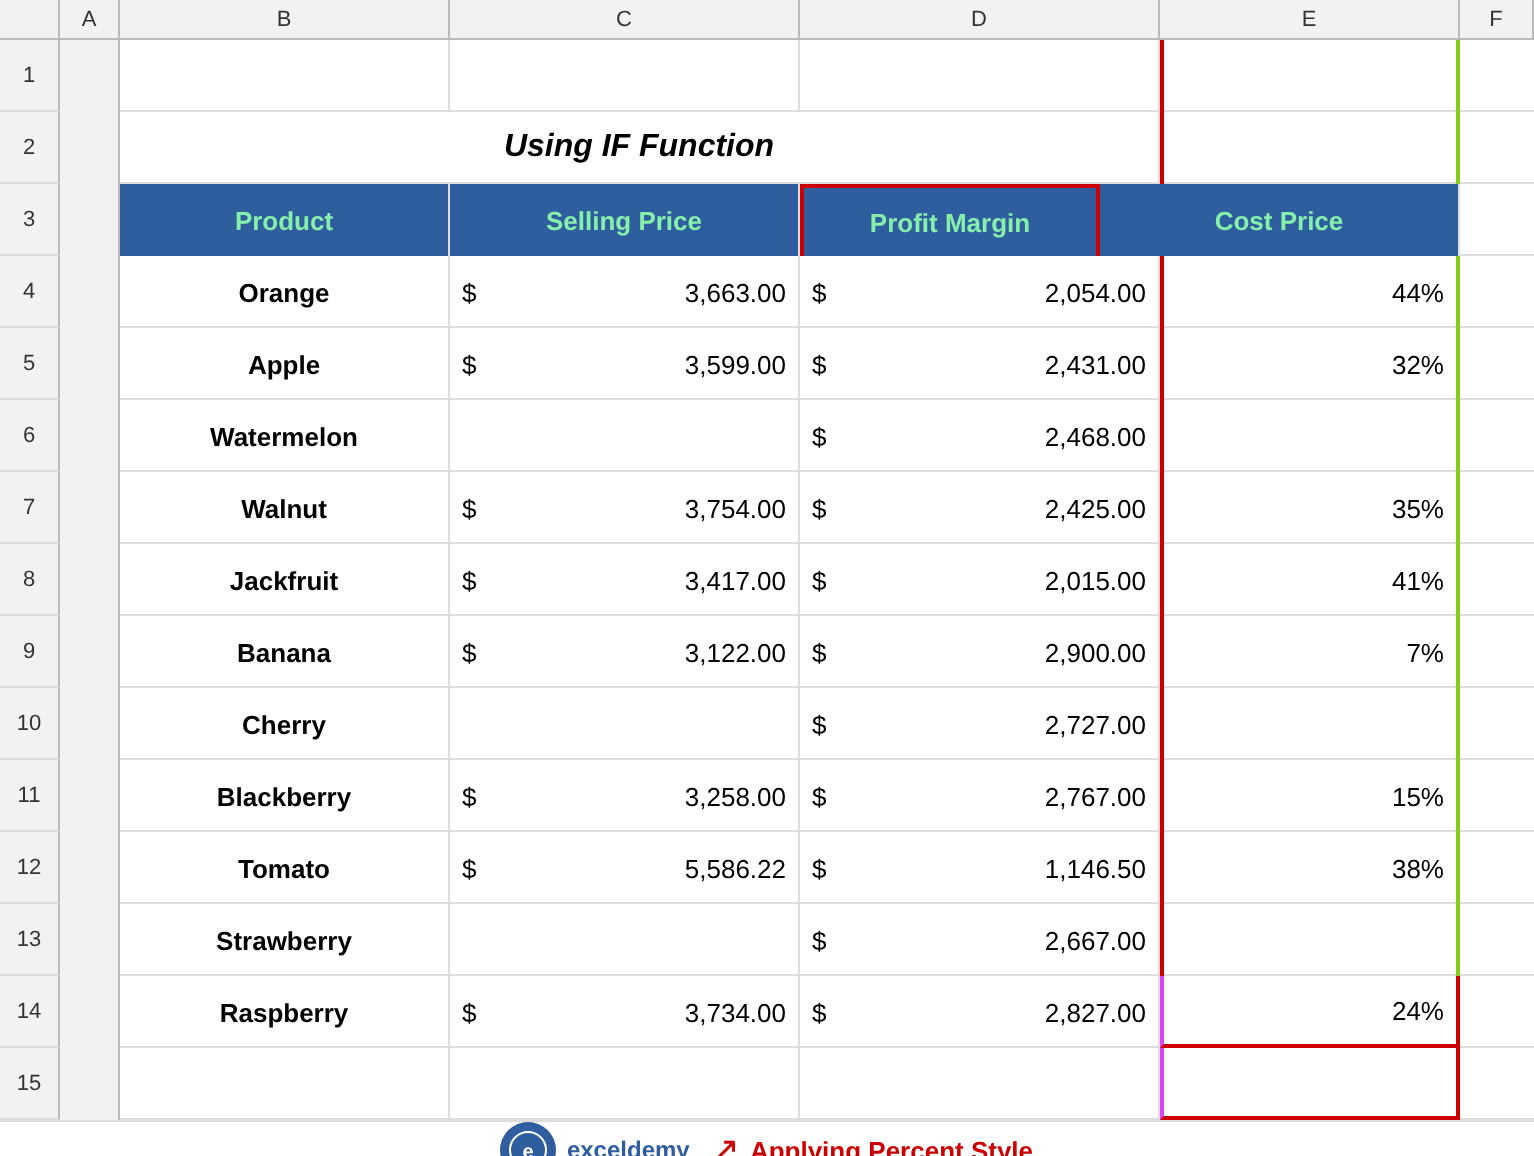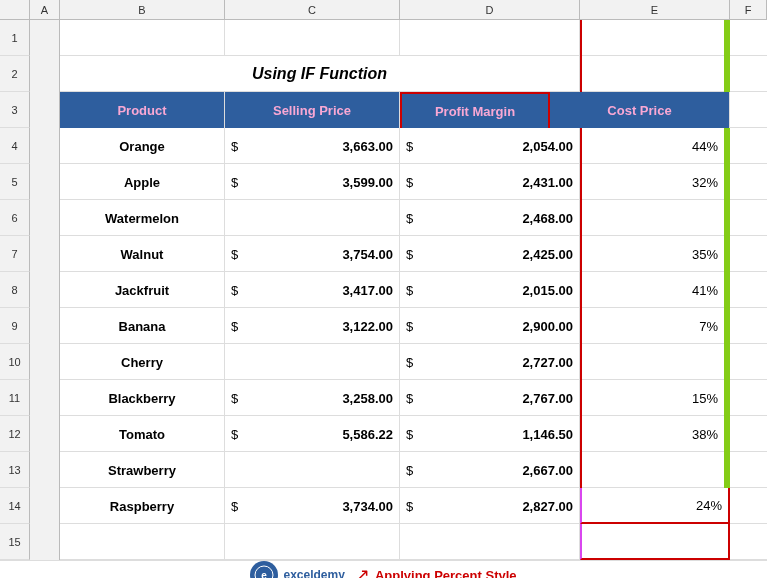--- a/index.html
+++ b/index.html
@@ -112,35 +112,35 @@
       text-align: center;
       justify-content: center;
       font-weight: bold;
       font-size: 16px;
       font-style: italic;
     }
 
     
     .header-cell {
       background: #2E5E9E;
-      color: #f9a8d4;
+      color: #86efac;
       font-weight: bold;
       font-size: 13px;
       text-align: center;
       justify-content: center;
     }
 
     
     .center { justify-content: center; font-weight: bold; }
     .right { justify-content: flex-end; }
 
     
     .profit-col {
       border-left: 2px solid #cc0000;
-      border-right: 6px solid #84cc16;
+      border-right: 2px solid #84cc16;
       padding-left: 18px;
     }
 
     .profit-header {
       border-left: 2px solid #cc0000;
       border-right: 2px solid #cc0000;
       border-top: 2px solid #cc0000;
     }
 
     .profit-last {
@@ -156,21 +156,20 @@
     }
 
     .dollar-sign {
       width: 16px;
       text-align: left;
     }
 
     .amount {
       flex: 1;
       text-align: right;
-      font-weight: bold;
     }
 
     
     .bottom-area {
       height: 50px;
       background: #ffffff;
       display: flex;
       align-items: center;
       justify-content: center;
       gap: 10px;

